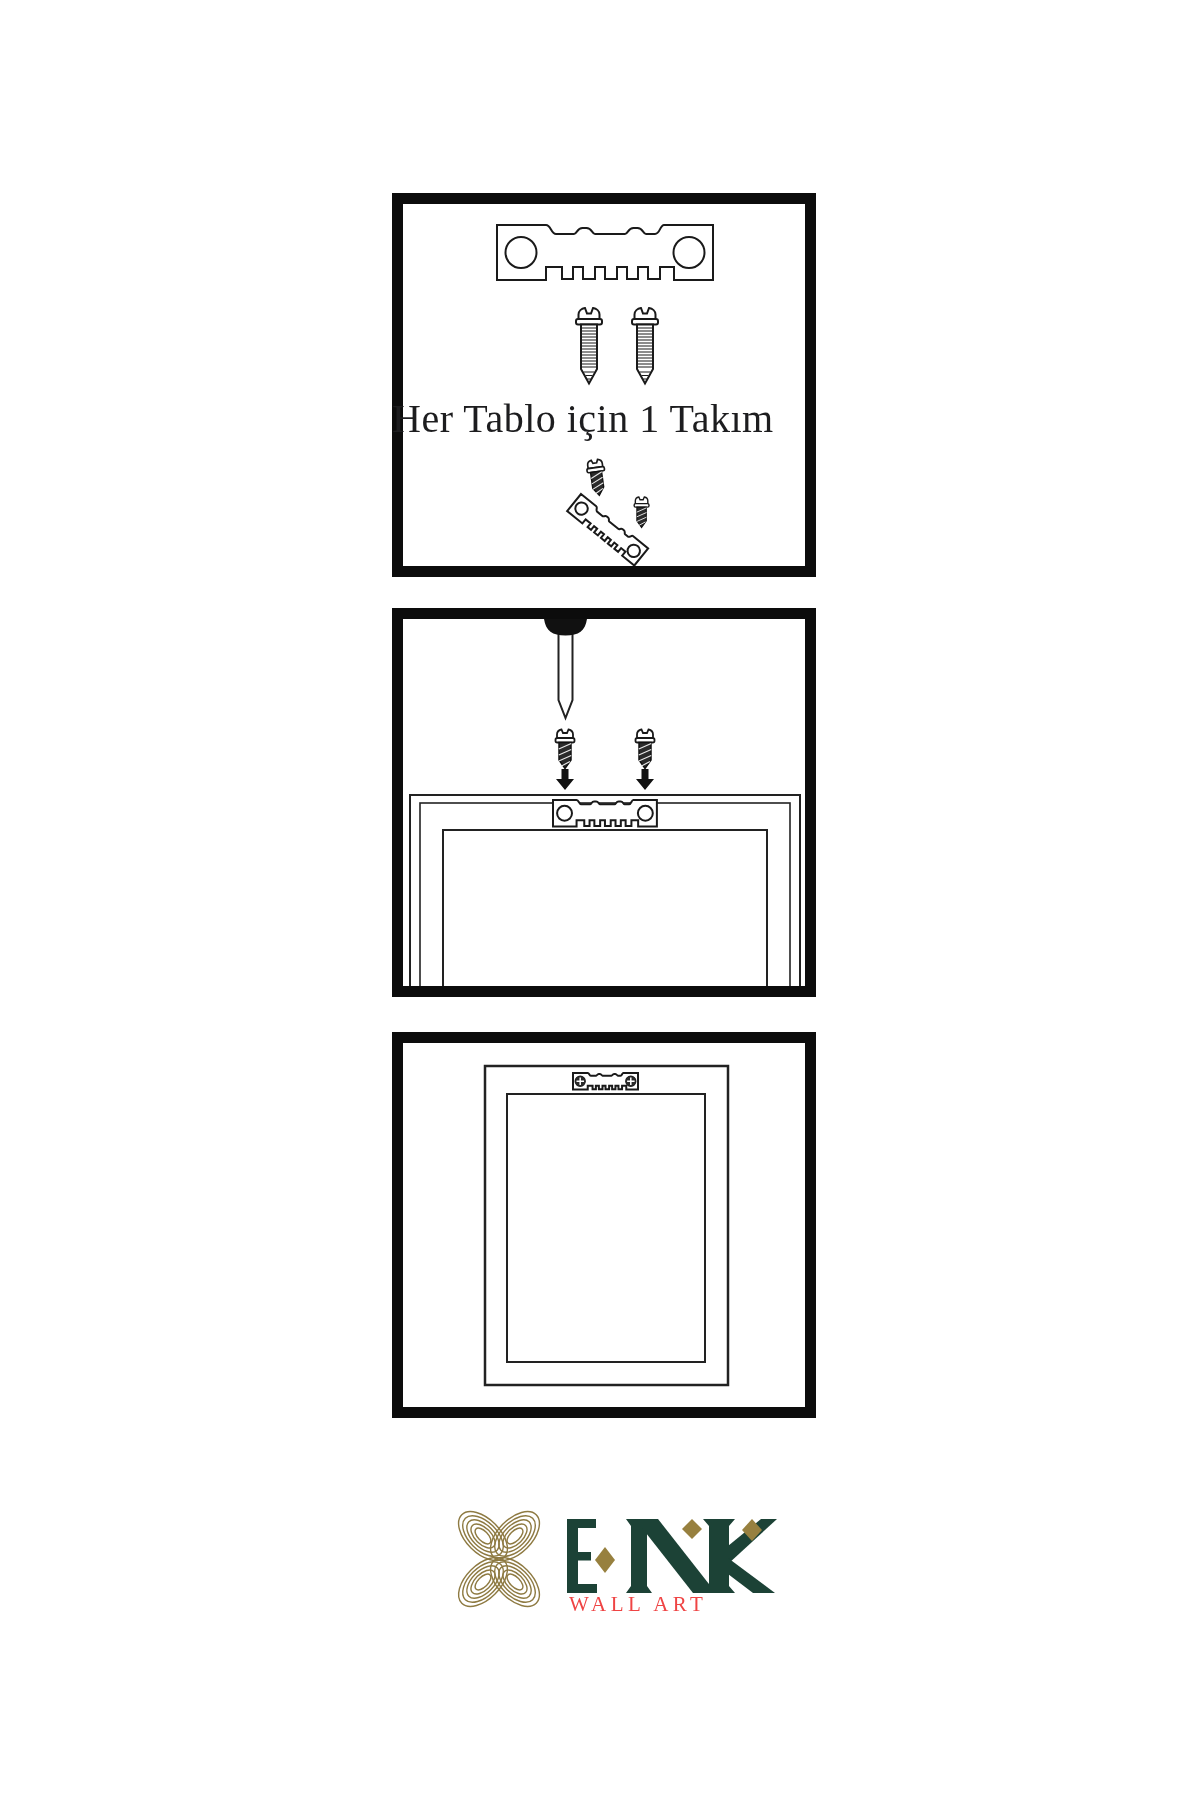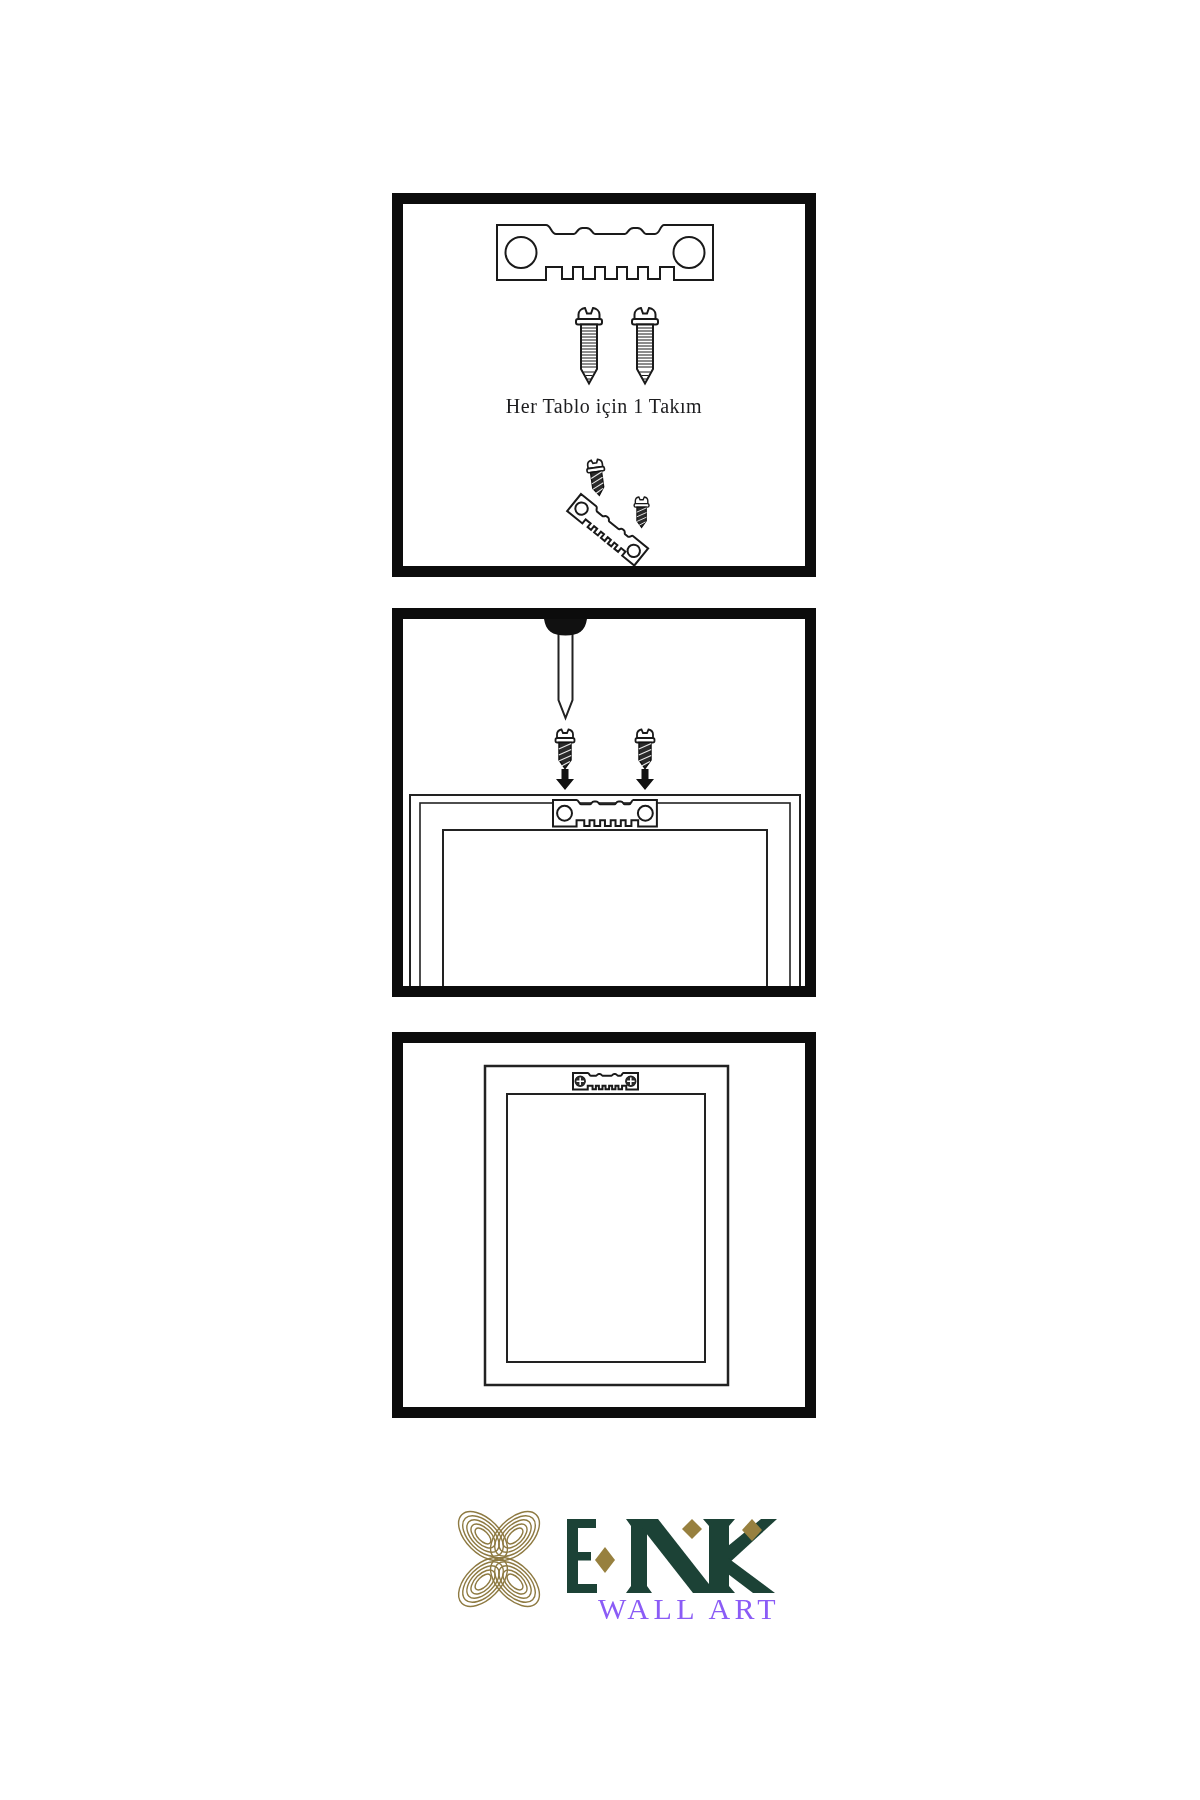--- a/index.html
+++ b/index.html
@@ -3,27 +3,27 @@
 <meta charset="utf-8">
 <style>
   html,body{margin:0;padding:0;background:#fff;}
   .page{position:relative;width:1200px;height:1800px;background:#fff;overflow:hidden;
         font-family:"Liberation Serif", serif;}
   .panel{position:absolute;left:392px;width:424px;}
   .panel svg{position:absolute;left:0;top:0;}
   #panel1{top:193px;height:384px;}
   #panel2{top:608px;height:389px;}
   #panel3{top:1032px;height:386px;}
-  .caption{position:absolute;top:202px;left:0;width:100%;text-align:center;
-           font-size:20px;letter-spacing:.5px;color:#1d1d1f;white-space:nowrap;}
+  .caption{position:absolute;top:202px;left:0;width:100%;text-align:left;
+           font-size:40px;letter-spacing:.5px;color:#1d1d1f;white-space:nowrap;}
   .logo{position:absolute;left:0;top:0;width:1200px;height:1800px;pointer-events:none;}
   .knot{position:absolute;left:437px;top:1490px;}
   .wordmark{position:absolute;left:567px;top:1516px;}
   .subtitle{position:absolute;left:569px;top:1592px;width:240px;
-            font-size:30px;letter-spacing:4.5px;color:#8b5cf6;white-space:nowrap;text-align:center;}
+            font-size:21px;letter-spacing:4.5px;color:#ef4444;white-space:nowrap;}
 </style>
 </head>
 <body>
 
 <svg width="0" height="0" style="position:absolute" aria-hidden="true">
   <defs>
     <g id="hangerShape" fill="#fff" stroke="#1a1a1a" stroke-width="2">
       <path vector-effect="non-scaling-stroke" d="M0 0 H49 C54 0 54 9 59 9 H77 C80 9 80 3 85.5 3 H89.5 C95 3 95 9 98 9 H128 C131 9 131 3 136.5 3 H140.5 C146 3 146 9 149 9 H158 C163 9 163 0 167 0 H216 V55 H177 V42 H163 V54 H151 V42 H141 V54 H130 V42 H120 V54 H108 V42 H98 V54 H86 V42 H76 V54 H65 V42 H49 V55 H0 Z"></path>
       <circle vector-effect="non-scaling-stroke" cx="24" cy="27.5" r="15.5"></circle>
       <circle vector-effect="non-scaling-stroke" cx="192" cy="27.5" r="15.5"></circle>

